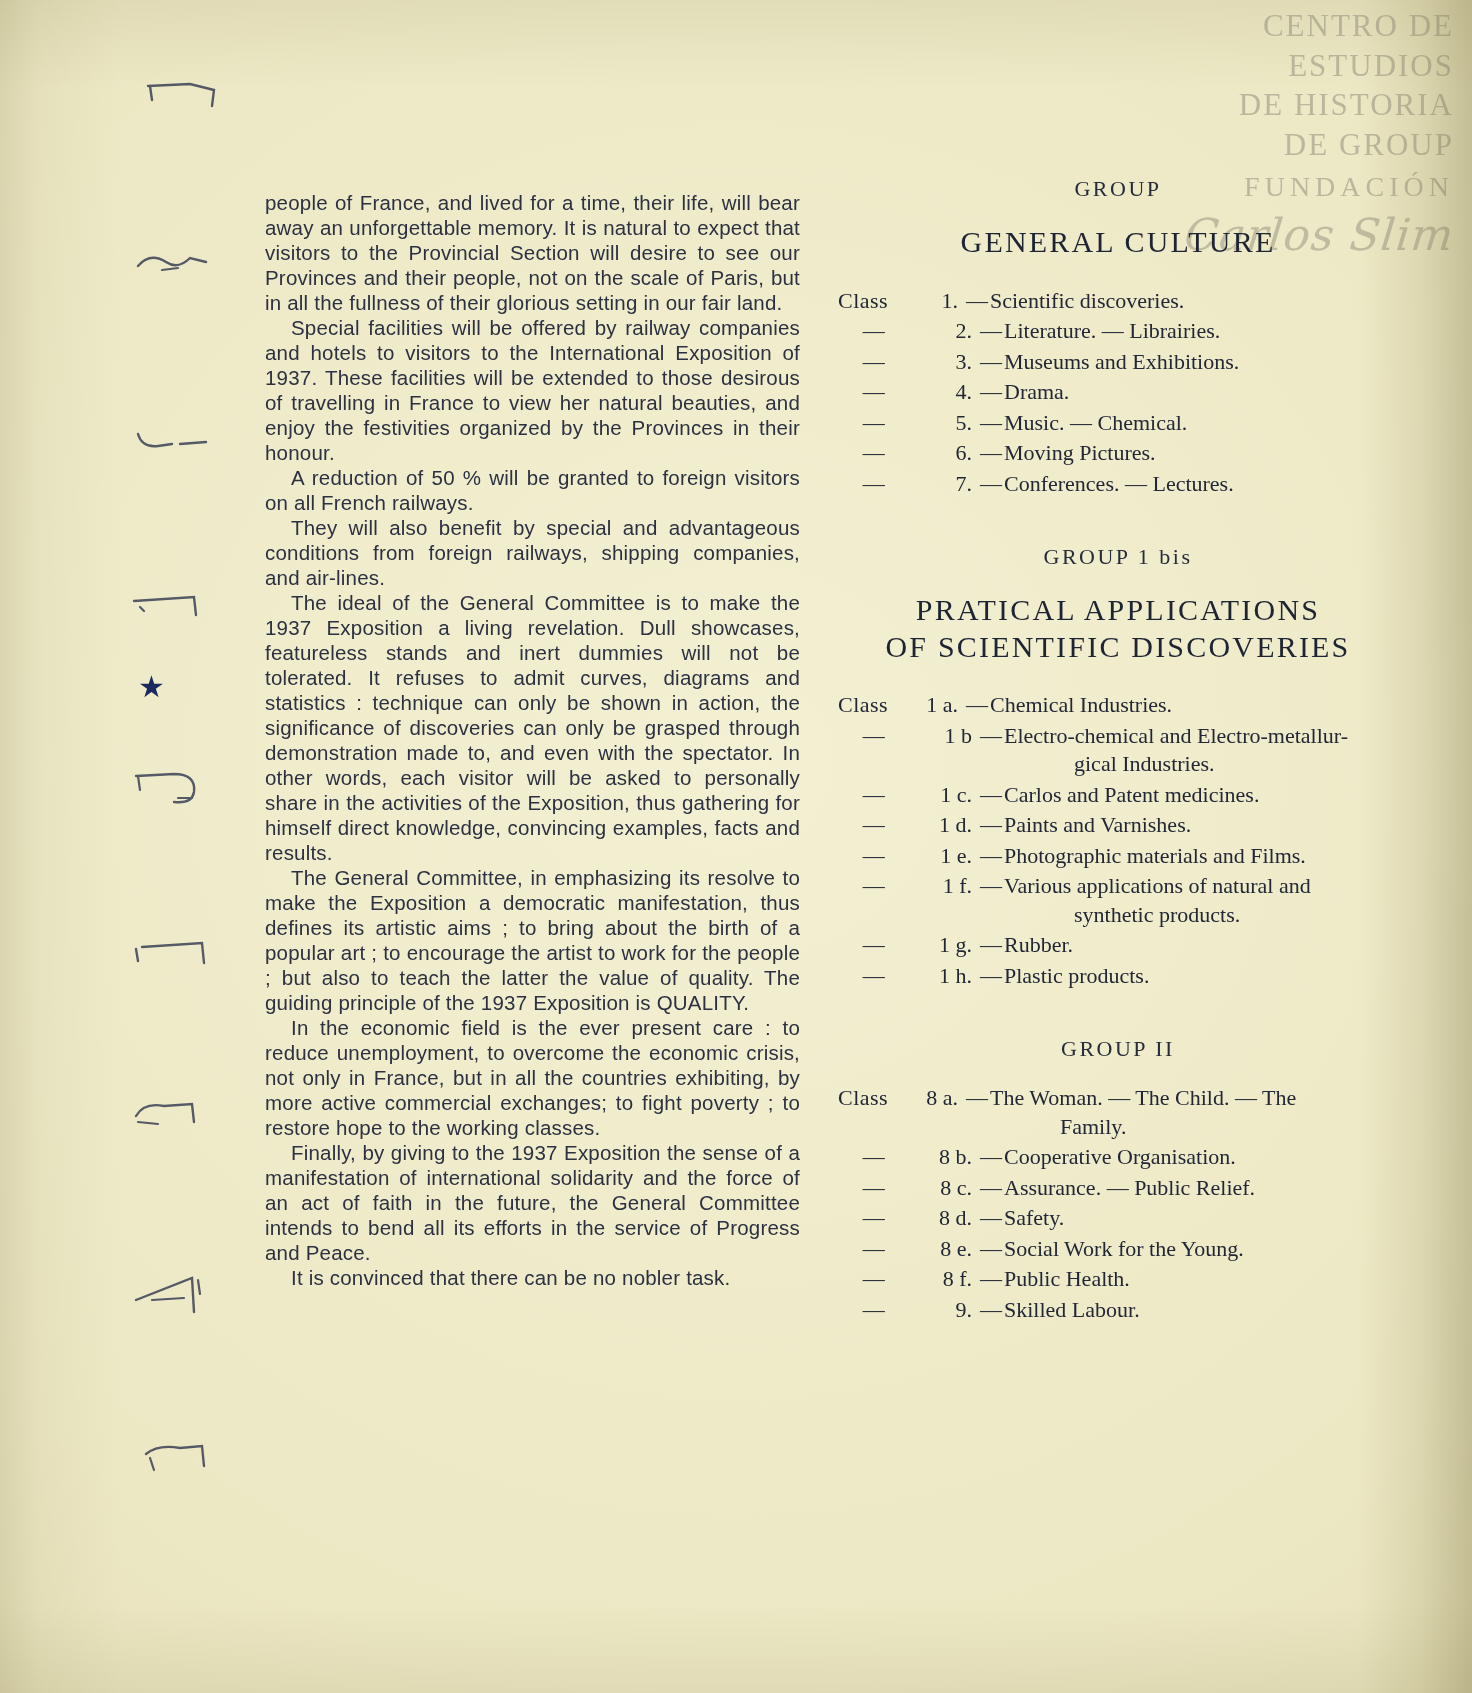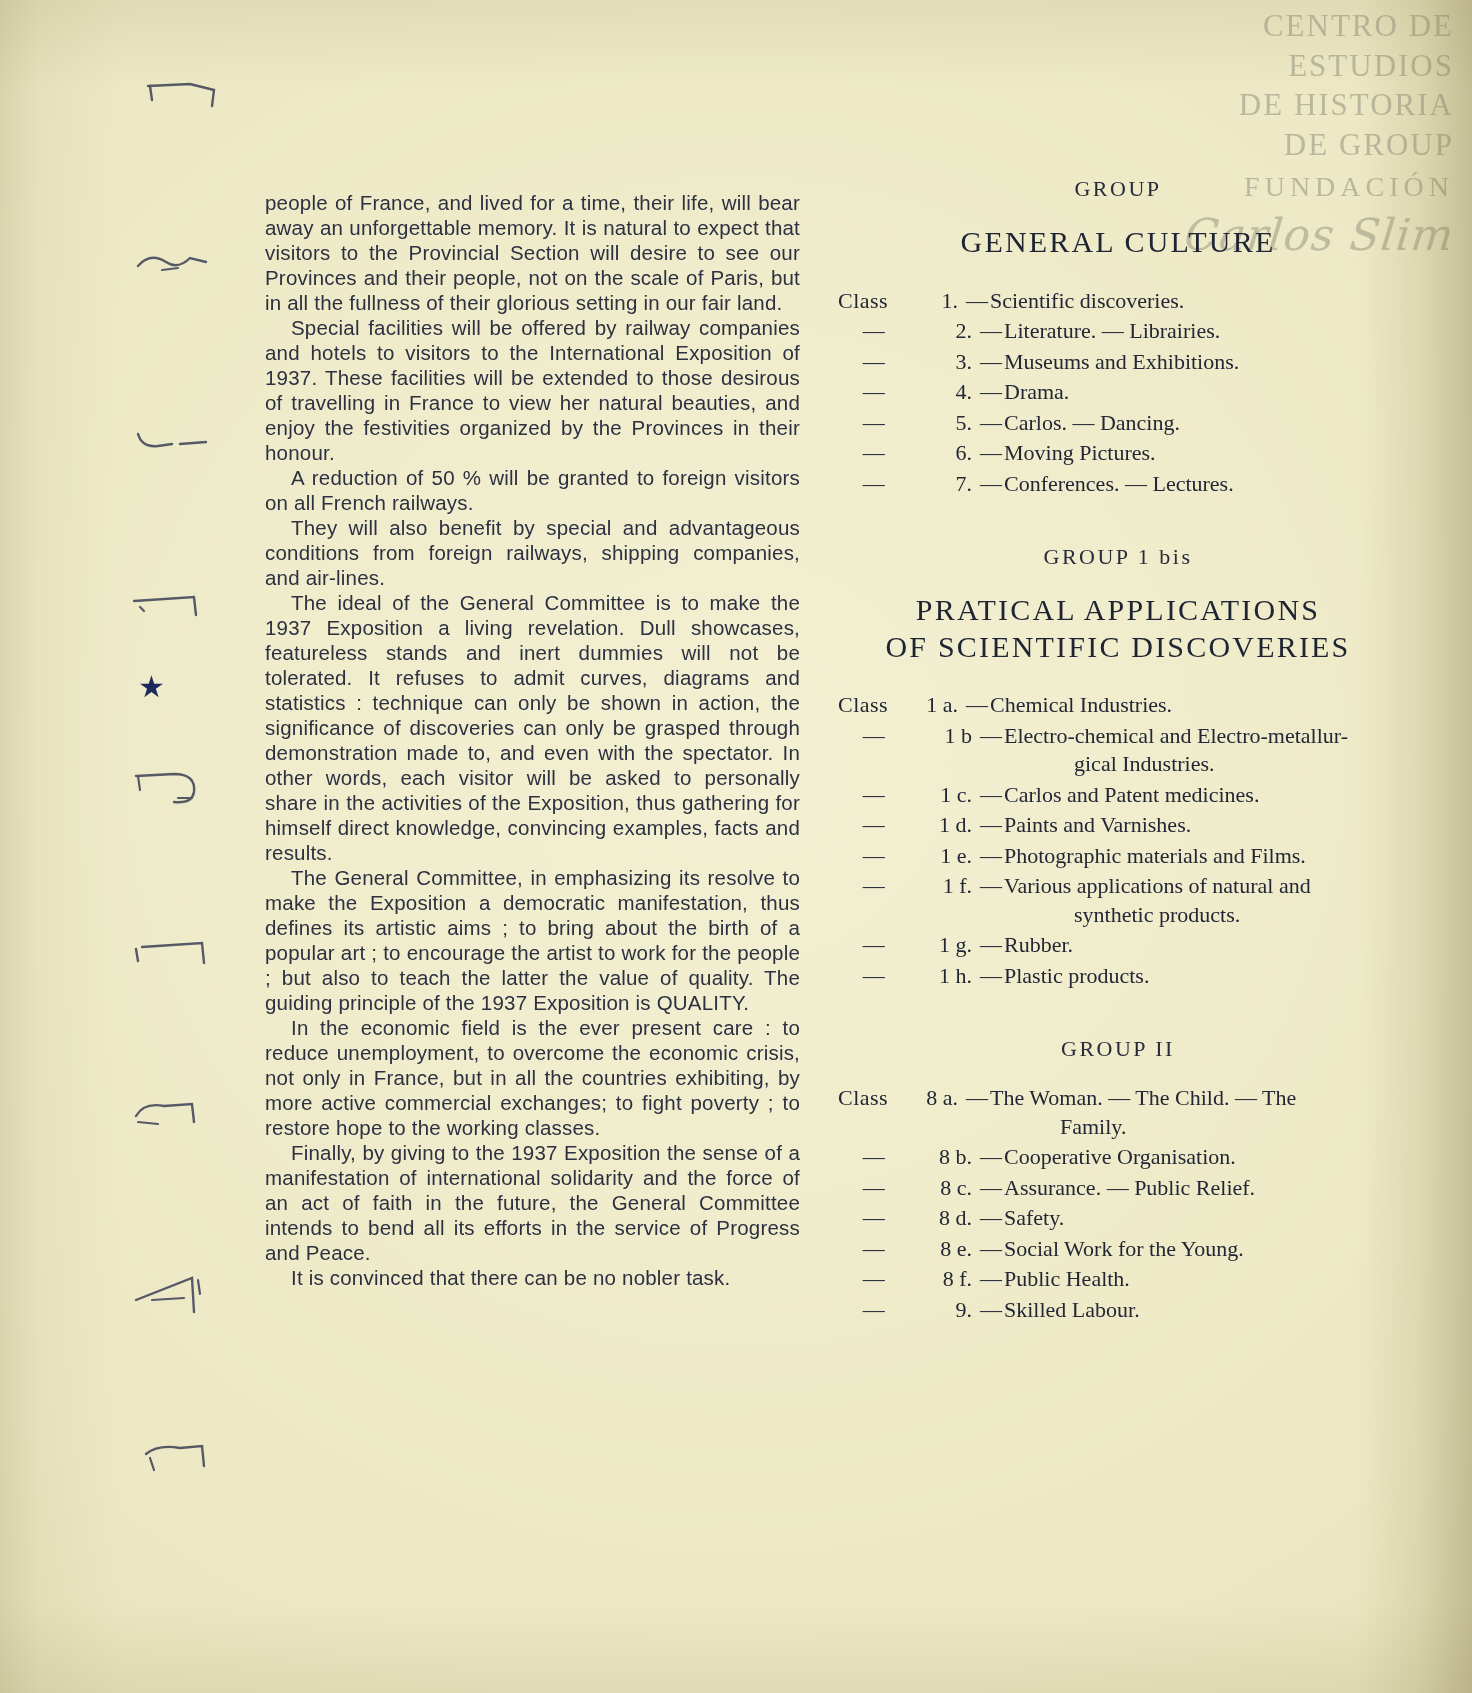--- a/index.html
+++ b/index.html
@@ -294,21 +294,21 @@
         <div class="class-row">
           <span class="c-lead dash">—</span>
           <span class="c-num">4.</span>
           <span class="c-sep">—</span>
           <span class="c-text">Drama.</span>
         </div>
         <div class="class-row">
           <span class="c-lead dash">—</span>
           <span class="c-num">5.</span>
           <span class="c-sep">—</span>
-          <span class="c-text">Carlos. — Dancing.</span>
+          <span class="c-text">Music. — Chemical.</span>
         </div>
         <div class="class-row">
           <span class="c-lead dash">—</span>
           <span class="c-num">6.</span>
           <span class="c-sep">—</span>
           <span class="c-text">Moving Pictures.</span>
         </div>
         <div class="class-row">
           <span class="c-lead dash">—</span>
           <span class="c-num">7.</span>

